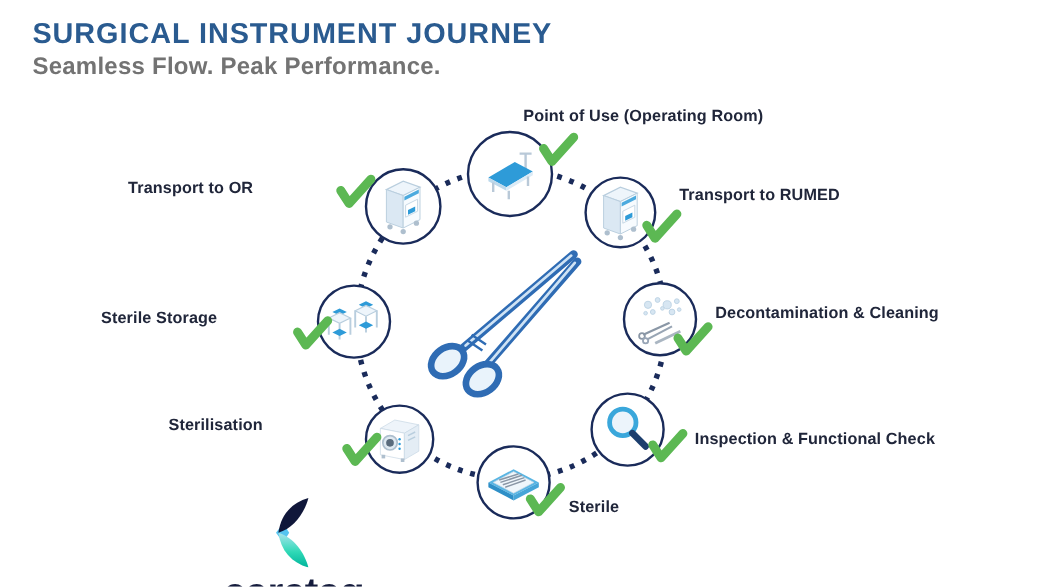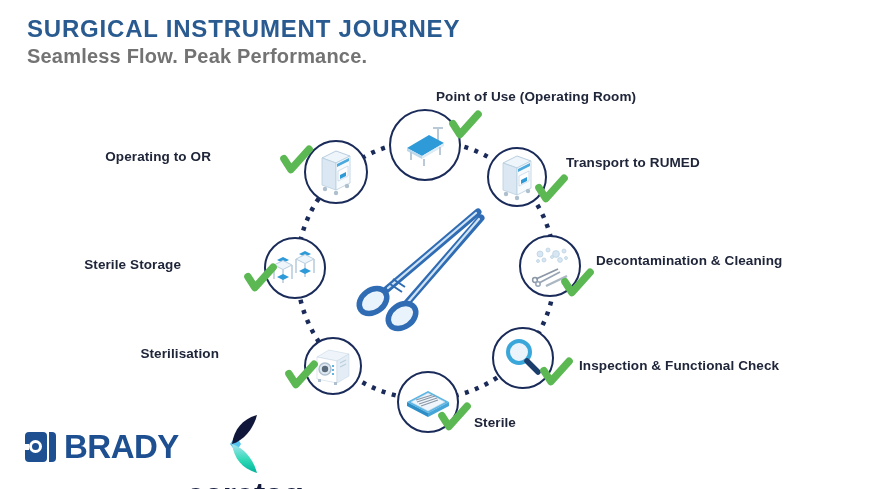--- a/index.html
+++ b/index.html
@@ -204,32 +204,22 @@
       <path d="M5,17 L13,27 L29,5" stroke="#5cb853" stroke-width="7.5" fill="none" stroke-linecap="round" stroke-linejoin="round"></path>
     </svg>
 
   <div class="stage-label" style="left:436px;top:89px;">Point of Use (Operating Room)</div>
   <div class="stage-label" style="left:566px;top:155px;">Transport to RUMED</div>
   <div class="stage-label" style="left:596px;top:253px;">Decontamination &amp; Cleaning</div>
   <div class="stage-label" style="left:579px;top:358px;">Inspection &amp; Functional Check</div>
   <div class="stage-label" style="left:474px;top:415px;">Sterile</div>
   <div class="stage-label" style="right:587px;top:346px;">Sterilisation</div>
   <div class="stage-label" style="right:625px;top:257px;">Sterile Storage</div>
-  <div class="stage-label" style="right:595px;top:149px;">Operating to OR</div>
-
-  <div class="brady">
-    <div class="brady-mark">
-      <div class="brady-sq">
-        <div class="brady-ring"></div>
-        <div class="brady-notch"></div>
-      </div>
-      <div class="brady-bar"></div>
-    </div>
-    <div class="brady-text">BRADY</div>
-  </div>
+  <div class="stage-label" style="right:595px;top:149px;">Transport to OR</div>
+
 
   <div class="caretag">
     <svg width="30" height="58" viewBox="0 0 30 58">
       <defs>
         <linearGradient id="tealGrad" x1="0" y1="0" x2="0" y2="1">
           <stop offset="0%" stop-color="#a9e4ee"></stop>
           <stop offset="55%" stop-color="#2fd9b6"></stop>
           <stop offset="100%" stop-color="#00b39b"></stop>
         </linearGradient>
       </defs>

